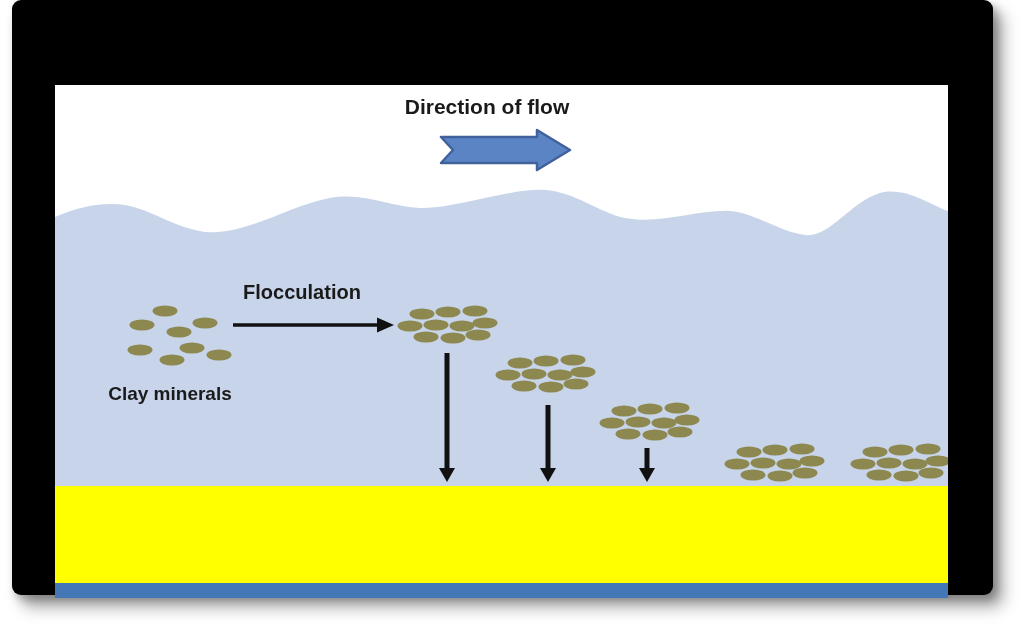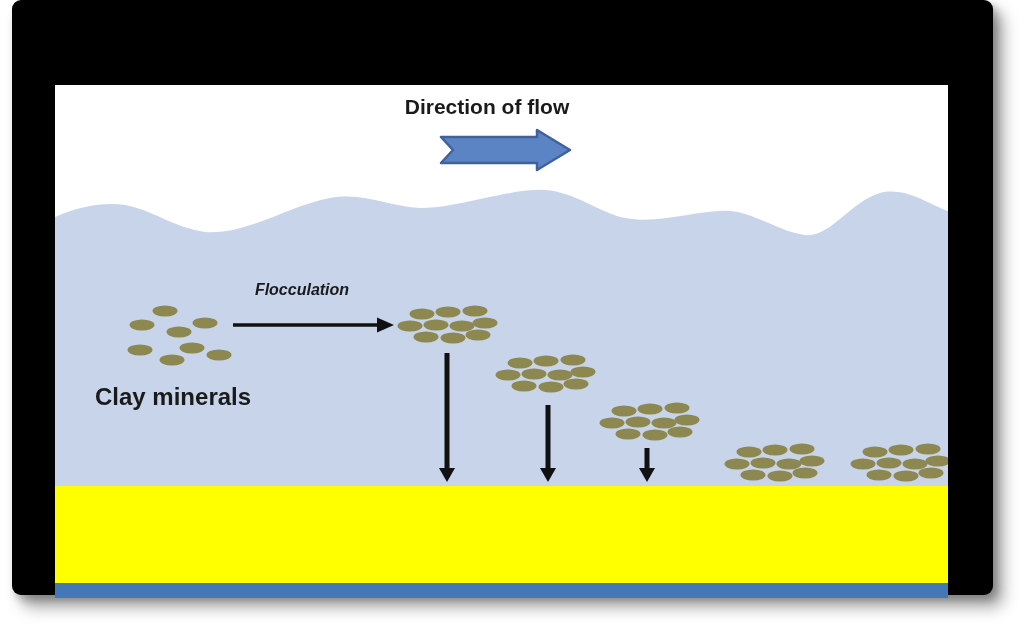--- a/index.html
+++ b/index.html
@@ -54,22 +54,22 @@
 
   .label {
     position: absolute;
     color: var(--label_text, #1A1A1A);
     font-weight: bold;
     text-align: center;
     white-space: nowrap;
     letter-spacing: 0px;
   }
   #label-direction { left: 332px; top: 10px;  width: 200px; font-size: 21px; }
-  #label-floc      { left: 177px; top: 196px; width: 140px; font-size: 16px; font-style: italic; }
-  #label-clay      { left: 40px;  top: 298px; width: 150px; font-size: 24px; }
+  #label-floc      { left: 177px; top: 196px; width: 140px; font-size: 20px; }
+  #label-clay      { left: 40px;  top: 298px; width: 150px; font-size: 19px; }
   #label-depo      { left: 555px; top: 267px; width: 125px; font-size: 20px; }
 </style>
 </head>
 <body>
 
 <div id="stage">
   <div id="frame">
     <div id="content">
 
       <svg id="diagram-svg" width="893" height="513" viewBox="0 0 893 513">

